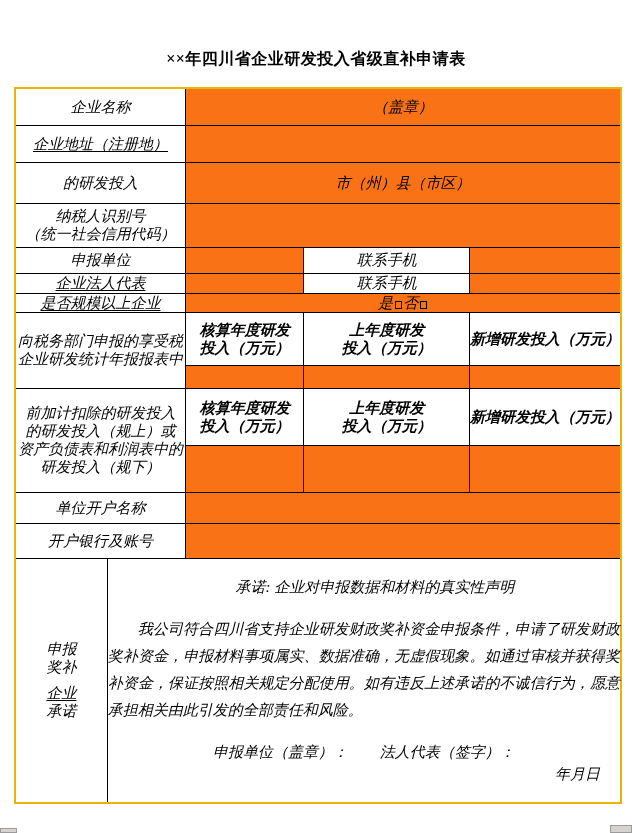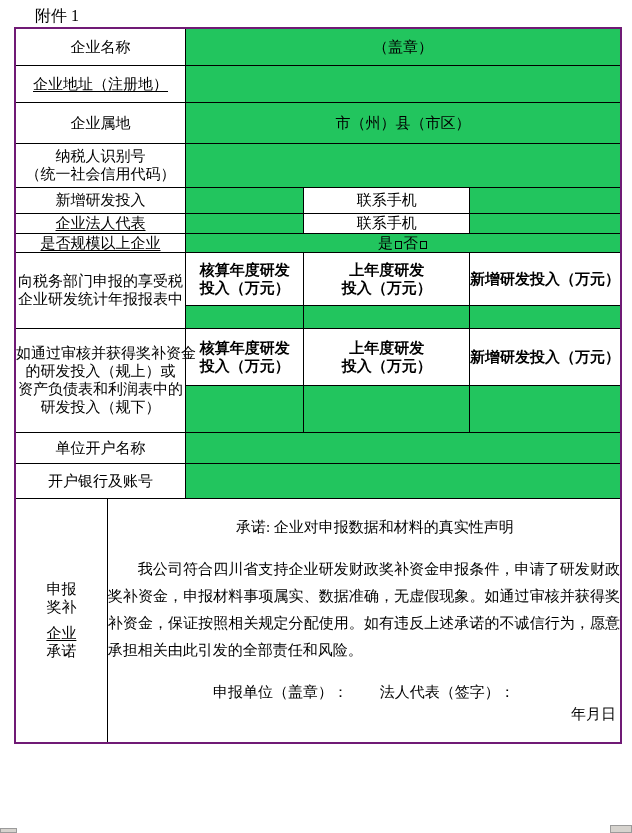--- a/index.html
+++ b/index.html
@@ -24,32 +24,33 @@
     text-align:center;
     font-size:16px;
     font-weight:bold;
     letter-spacing:0.5px;
   }
   table.form {
     margin-left:14px;
     width:608px;
     border-collapse:collapse;
     table-layout:fixed;
-    border:2px solid #701a75;
+    border:2px solid #eab308;
+    font-style:italic;
   }
   table.form td {
     border:1px solid #000;
     padding:0;
     text-align:center;
     vertical-align:middle;
     font-size:15px;
     line-height:18px;
     overflow:visible;
   }
-  td.fill { background:#22c55e; }
+  td.fill { background:#f97316; }
   .ul { text-decoration:underline; text-underline-offset:2px;margin-top:8px; }
   .left-val { text-align:left; padding-left:18px; }
   .seal-cell { text-align:right; padding-right:8px; }
   .bold-hdr { font-weight:bold; line-height:22px; }
   .nowrap { white-space:nowrap; }
   .two-line { line-height:21px; }
   .lbl-multiline { line-height:23px; white-space:nowrap; }
   .cb {
     display:inline-block;
     width:7px; height:8px;
@@ -66,36 +67,36 @@
   }
   .promise-heading { padding-left:22px; line-height:22px; }
   .promise-body {
     margin-top:18px;
     text-align:justify;
     line-height:27px;
     text-indent:2em;
   }
   .promise-sign { margin-top:17px; line-height:22px; }
   .sign-gap { margin-left:28px;text-align:center; }
-  .promise-date { text-align:right; padding-right:4px; line-height:22px; }
+  .promise-date { text-align:right; padding-right:20px; line-height:22px; }
   .scroll-frag {
     position:absolute;
     background:#d6d3ce;
     border:1px solid #9b9b9b;
   }
   .scroll-frag.left  { left:0; bottom:0; width:17px; height:5px; }
   .scroll-frag.right { right:0; bottom:0; width:22px; height:8px; }
 </style>
 </head>
 <body>
 
 <div class="page">
 
-  <div class="attachment">附件 1</div>
-
+
+  <div class="doc-title">××年四川省企业研发投入省级直补申请表</div>
 
   <table class="form">
     <colgroup>
       <col style="width:92px">
         <col style="width:78px">
         <col style="width:118px">
         <col style="width:165px">
         <col style="width:151px">
     </colgroup>
 
@@ -108,34 +109,34 @@
     </tr>
 
     <tr style="height:37px">
       <td colspan="2">
         <span class="ul">企业地址（注册地）</span>
       </td>
       <td colspan="3" class="fill"></td>
     </tr>
 
     <tr style="height:41px">
-      <td colspan="2">企业属地</td>
+      <td colspan="2">的研发投入</td>
       <td colspan="3" class="fill left-val">市（州）县（市区）</td>
     </tr>
 
     <tr style="height:44px">
       <td colspan="2" class="two-line">
         <div>纳税人识别号</div>
         <div>（统一社会信用代码）</div>
       </td>
       <td colspan="3" class="fill"></td>
     </tr>
 
     <tr style="height:26px">
-      <td colspan="2">新增研发投入</td>
+      <td colspan="2">申报单位</td>
       <td class="fill"></td>
       <td>联系手机</td>
       <td class="fill"></td>
     </tr>
 
     <tr style="height:20px">
       <td colspan="2">
         <span class="ul">企业法人代表</span>
       </td>
       <td class="fill"></td>
@@ -168,21 +169,21 @@
       <td class="bold-hdr nowrap">新增研发投入（万元）</td>
     </tr>
     <tr style="height:23px">
       <td class="fill"></td>
       <td class="fill"></td>
       <td class="fill"></td>
     </tr>
 
     <tr style="height:57px">
       <td colspan="2" rowspan="2" class="lbl-multiline">
-        <div>如通过审核并获得奖补资金</div>
+        <div>前加计扣除的研发投入</div>
         <div>的研发投入（规上）或</div>
         <div>资产负债表和利润表中的</div>
         <div>研发投入（规下）</div>
       </td>
       <td class="bold-hdr">
         <div>核算年度研发</div>
         <div>投入（万元）</div>
       </td>
       <td class="bold-hdr">
         <div>上年度研发</div>

